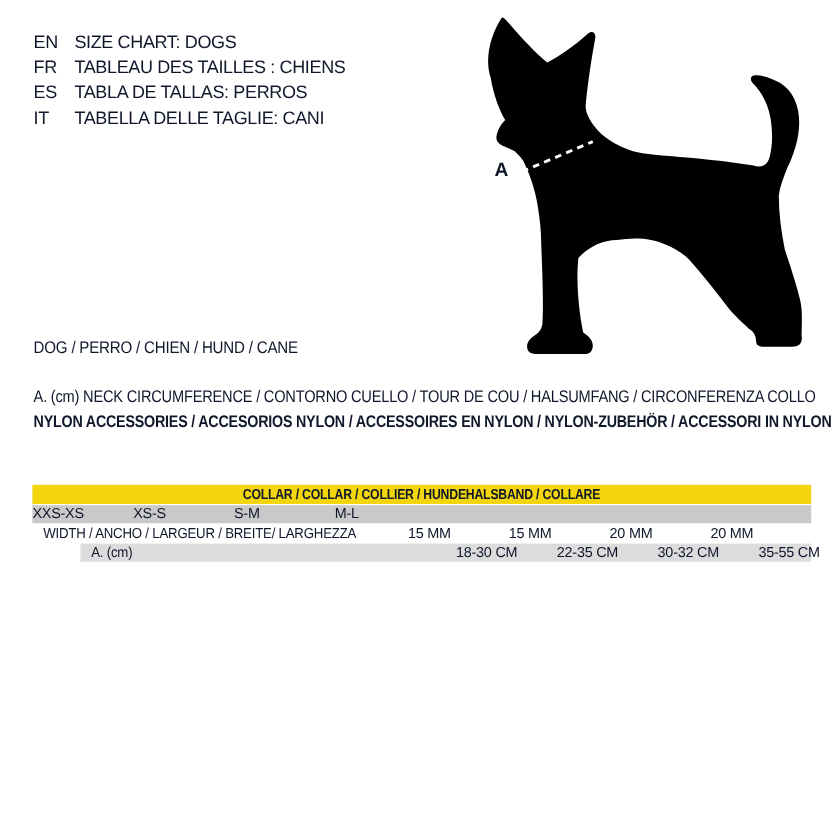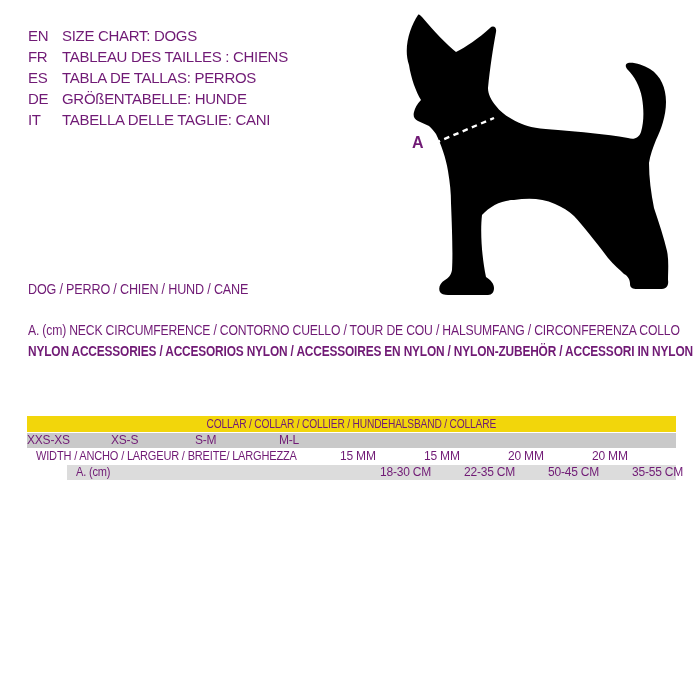--- a/index.html
+++ b/index.html
@@ -2,21 +2,21 @@
 <html><head>
 <meta charset="utf-8">
 <style>
   html, body { margin: 0; padding: 0; background: #ffffff; }
   .canvas {
     position: relative;
     width: 700px;
     height: 700px;
     background: #ffffff;
     font-family: "Liberation Sans", sans-serif;
-    color: #701a75;
+    color: #0f172a;
     overflow: hidden;
   }
 
   
   .lang-list { position: absolute; left: 28px; top: 25px; }
   .lang-row { display: flex; height: 21px; line-height: 21px; font-size: 15px; letter-spacing: -0.3px; }
   .lang-code { width: 34px; flex: 0 0 34px; }
 
   
   .dog-figure { position: absolute; left: 390px; top: 8px; width: 300px; height: 300px; }
@@ -41,21 +41,21 @@
   .note-neck { top: 322px; transform: scaleX(0.87); }
   .note-material { top: 343px; font-weight: bold; transform: scaleX(0.85); }
 
   
   .size-table {
     position: absolute; left: 27px; top: 404px; width: 649px;
     font-size: 12px; letter-spacing: -0.2px;
   }
   .t-title {
     height: 16px; line-height: 16px; background: #F2D60B;
-    text-align: center; font-weight: normal; border-bottom: 1px solid #ffffff; margin-top: 12px;
+    text-align: center; font-weight: bold; border-bottom: 1px solid #ffffff;
   }
   .t-title span { display: inline-block; transform: scaleX(0.85); transform-origin: 50% 50%; white-space: nowrap; }
   .t-row { display: flex; height: 15px; line-height: 15px; border-bottom: 1px solid #ffffff; }
   .row-size { background: #C9C9C9; }
   .row-width { background: #ffffff; }
   .row-neck { background: #DCDCDC; margin-left: 40px; }
   .t-label { width: 313px; flex: 0 0 313px; padding-left: 9px; box-sizing: border-box; overflow: hidden; }
   .t-label span { display: inline-block; transform: scaleX(0.92); transform-origin: 0 50%; white-space: nowrap; }
   .t-cell { width: 84px; flex: 0 0 84px; }
 </style>
@@ -69,24 +69,20 @@
       <span class="lang-code">EN</span>
       <span class="lang-label">SIZE CHART: DOGS</span>
     </div>
     <div class="lang-row">
       <span class="lang-code">FR</span>
       <span class="lang-label">TABLEAU DES TAILLES : CHIENS</span>
     </div>
     <div class="lang-row">
       <span class="lang-code">ES</span>
       <span class="lang-label">TABLA DE TALLAS: PERROS</span>
-    </div>
-    <div class="lang-row">
-      <span class="lang-code">DE</span>
-      <span class="lang-label">GRÖßENTABELLE: HUNDE</span>
     </div>
     <div class="lang-row">
       <span class="lang-code">IT</span>
       <span class="lang-label">TABELLA DELLE TAGLIE: CANI</span>
     </div>
   </div>
 
   <div class="dog-figure">
     <svg viewBox="0 0 300 300" xmlns="http://www.w3.org/2000/svg">
       <path fill="#000000" d="
@@ -165,18 +161,18 @@
       <div class="t-cell">15 MM</div>
       <div class="t-cell">20 MM</div>
       <div class="t-cell">20 MM</div>
     </div>
     <div class="t-row row-neck">
       <div class="t-label">
         <span>A. (cm)</span>
       </div>
       <div class="t-cell">18-30 CM</div>
       <div class="t-cell">22-35 CM</div>
-      <div class="t-cell">50-45 CM</div>
+      <div class="t-cell">30-32 CM</div>
       <div class="t-cell">35-55 CM</div>
     </div>
   </div>
 
 </div>
 
 </body></html>

